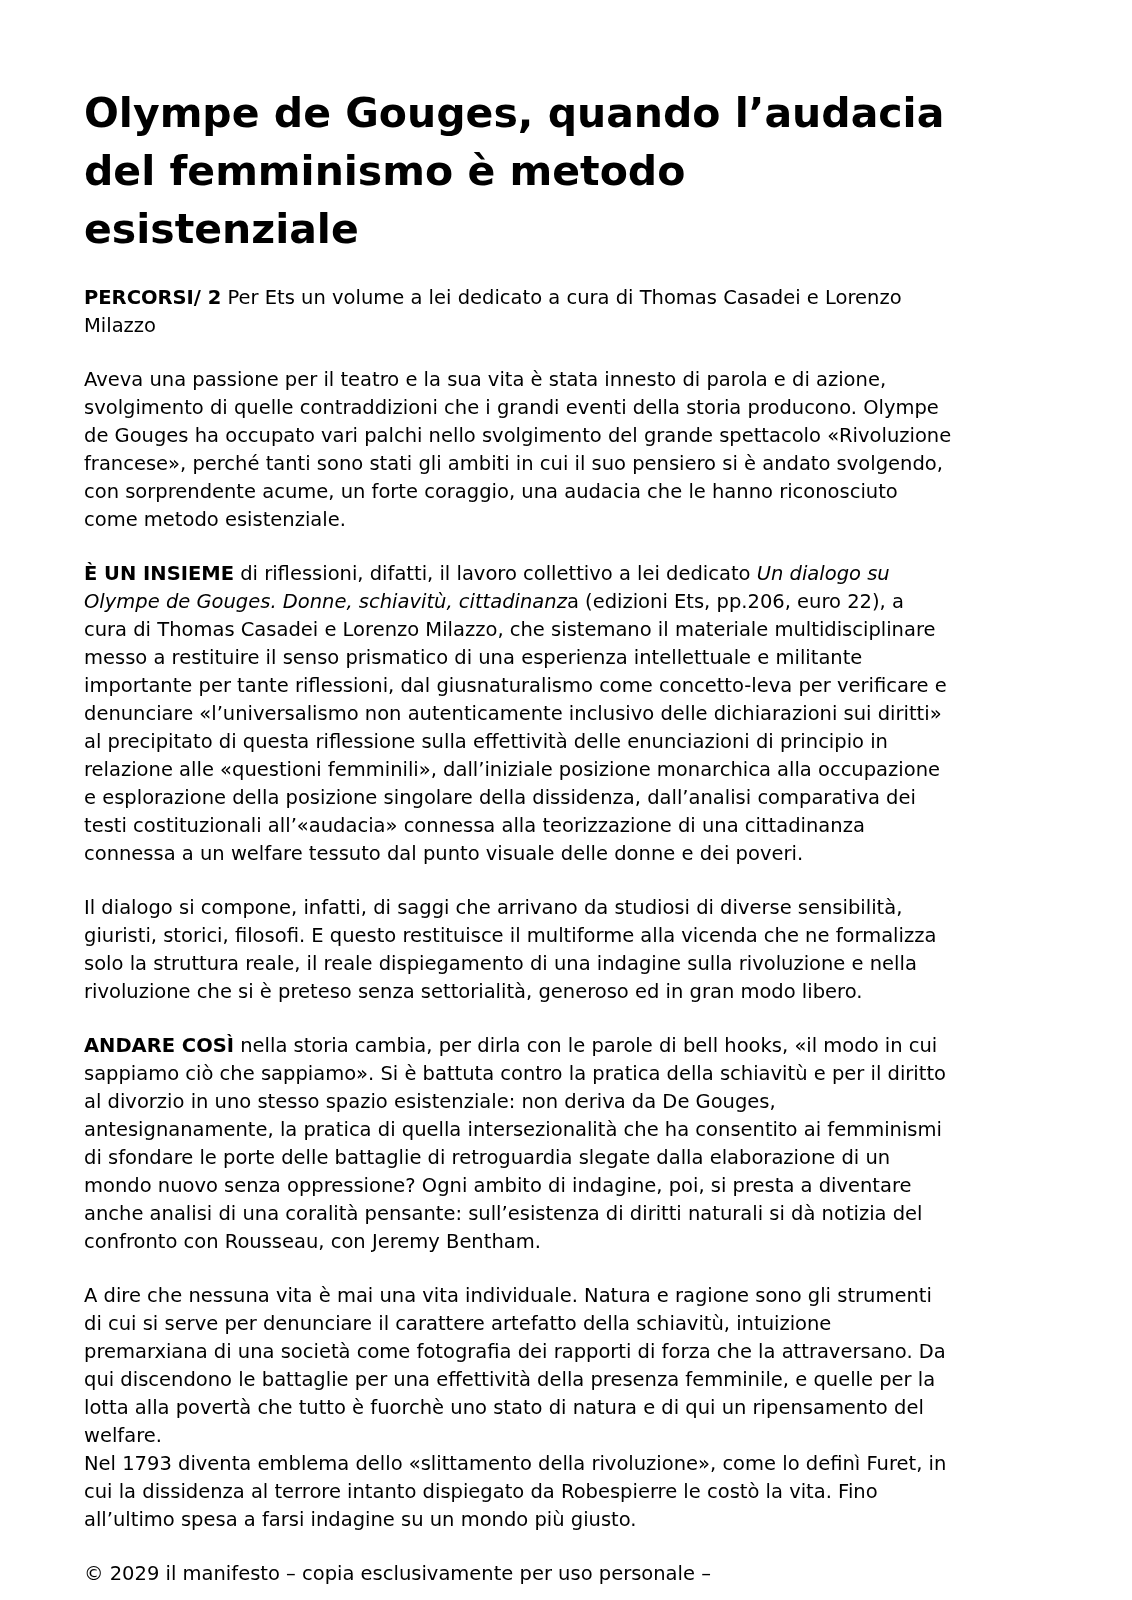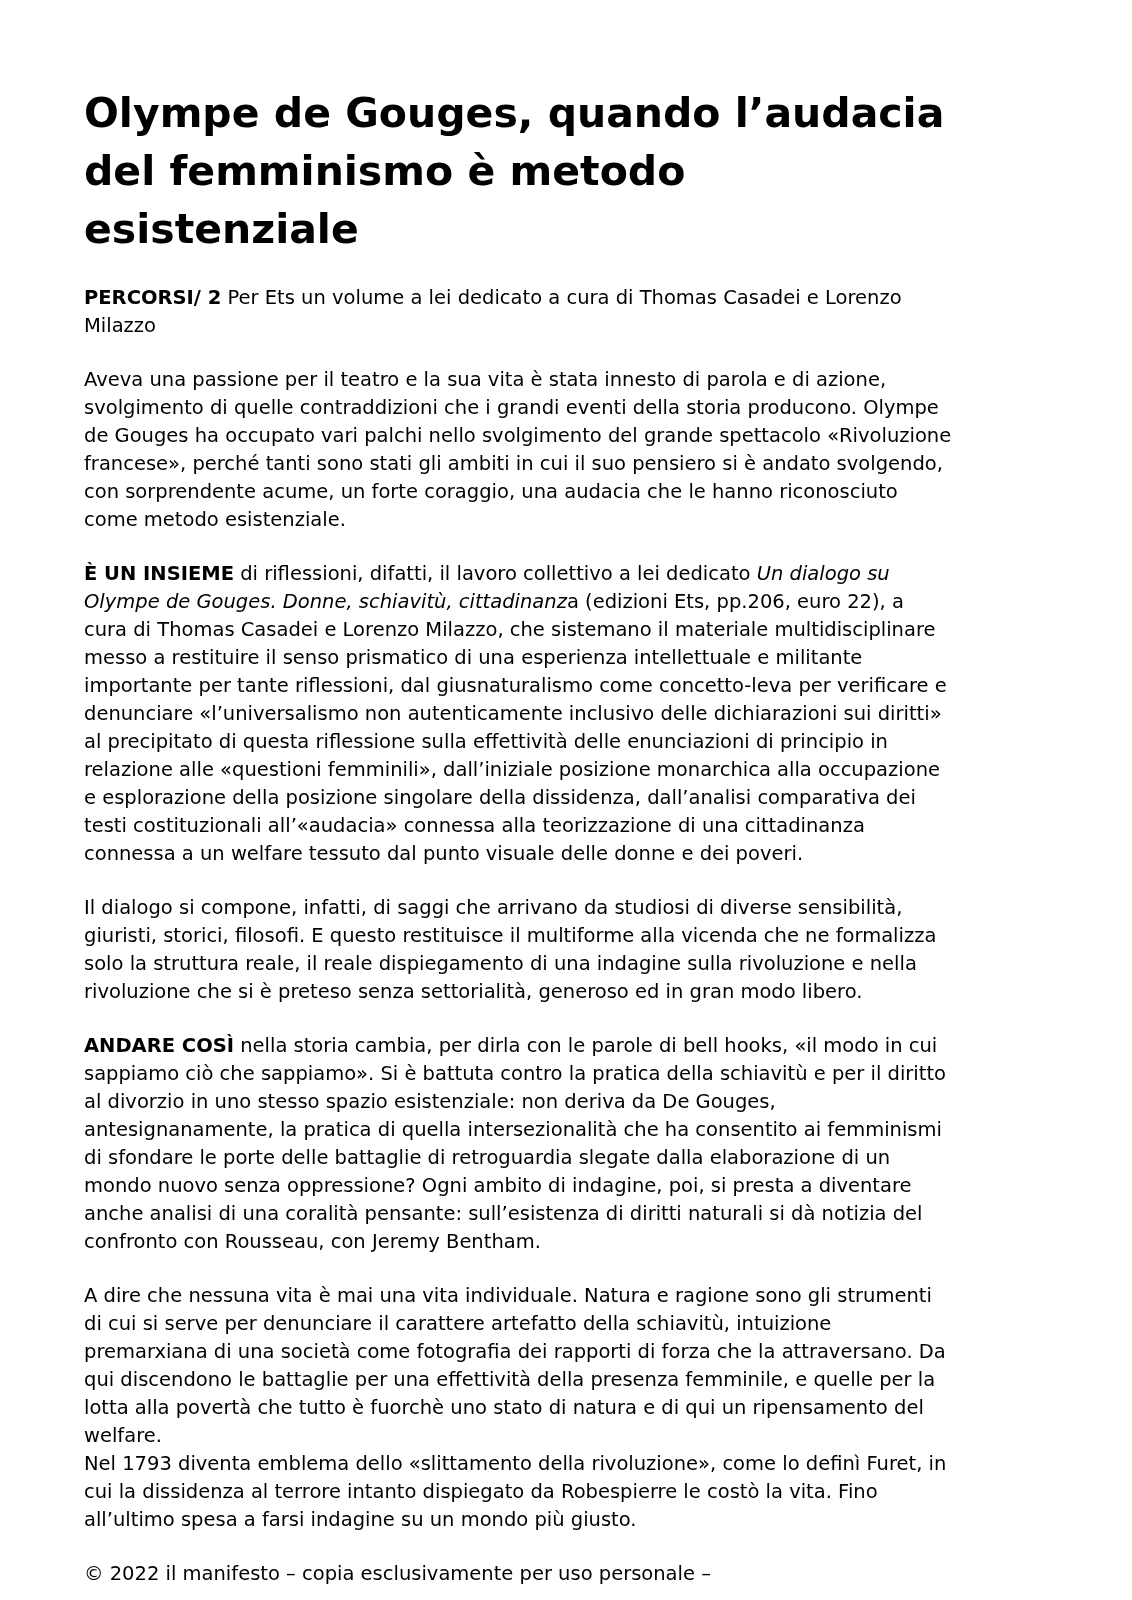--- a/index.html
+++ b/index.html
@@ -61,14 +61,14 @@
 
   <div class="body-text" id="article-body">
       <p><b>PERCORSI/ 2</b><span> Per Ets un volume a lei dedicato a cura di Thomas Casadei e Lorenzo Milazzo</span></p>
       <p><span>Aveva una passione per il teatro e la sua vita è stata innesto di parola e di azione, svolgimento di quelle contraddizioni che i grandi eventi della storia producono. Olympe de Gouges ha occupato vari palchi nello svolgimento del grande spettacolo «Rivoluzione francese», perché tanti sono stati gli ambiti in cui il suo pensiero si è andato svolgendo, con sorprendente acume, un forte coraggio, una audacia che le hanno riconosciuto come metodo esistenziale.</span></p>
       <p><b>È UN INSIEME</b><span> di riflessioni, difatti, il lavoro collettivo a lei dedicato </span><i>Un dialogo su Olympe de Gouges. Donne, schiavitù, cittadinanz</i><span>a (edizioni Ets, pp.206, euro 22), a cura di Thomas Casadei e Lorenzo Milazzo, che sistemano il materiale multidisciplinare messo a restituire il senso prismatico di una esperienza intellettuale e militante importante per tante riflessioni, dal giusnaturalismo come concetto-leva per verificare e denunciare «l’universalismo non autenticamente inclusivo delle dichiarazioni sui diritti» al precipitato di questa riflessione sulla effettività delle enunciazioni di principio in relazione alle «questioni femminili», dall’iniziale posizione monarchica alla occupazione e esplorazione della posizione singolare della dissidenza, dall’analisi comparativa dei testi costituzionali all’«audacia» connessa alla teorizzazione di una cittadinanza connessa a un welfare tessuto dal punto visuale delle donne e dei poveri.</span></p>
       <p><span>Il dialogo si compone, infatti, di saggi che arrivano da studiosi di diverse sensibilità, giuristi, storici, filosofi. E questo restituisce il multiforme alla vicenda che ne formalizza solo la struttura reale, il reale dispiegamento di una indagine sulla rivoluzione e nella rivoluzione che si è preteso senza settorialità, generoso ed in gran modo libero.</span></p>
       <p><b>ANDARE COSÌ</b><span> nella storia cambia, per dirla con le parole di bell hooks, «il modo in cui sappiamo ciò che sappiamo». Si è battuta contro la pratica della schiavitù e per il diritto al divorzio in uno stesso spazio esistenziale: non deriva da De Gouges, antesignanamente, la pratica di quella intersezionalità che ha consentito ai femminismi di sfondare le porte delle battaglie di retroguardia slegate dalla elaborazione di un mondo nuovo senza oppressione? Ogni ambito di indagine, poi, si presta a diventare anche analisi di una coralità pensante: sull’esistenza di diritti naturali si dà notizia del confronto con Rousseau, con Jeremy Bentham.</span></p>
       <p><span>A dire che nessuna vita è mai una vita individuale. Natura e ragione sono gli strumenti di cui si serve per denunciare il carattere artefatto della schiavitù, intuizione premarxiana di una società come fotografia dei rapporti di forza che la attraversano. Da qui discendono le battaglie per una effettività della presenza femminile, e quelle per la lotta alla povertà che tutto è fuorchè uno stato di natura e di qui un ripensamento del welfare.</span><br><span>Nel 1793 diventa emblema dello «slittamento della rivoluzione», come lo definì Furet, in cui la dissidenza al terrore intanto dispiegato da Robespierre le costò la vita. Fino all’ultimo spesa a farsi indagine su un mondo più giusto.</span></p>
     </div>
 
-  <p class="footer">© 2022 il manifesto – copia esclusivamente per uso personale –</p>
+  <p class="footer">© 2029 il manifesto – copia esclusivamente per uso personale –</p>
 </div>
 
 </body></html>

